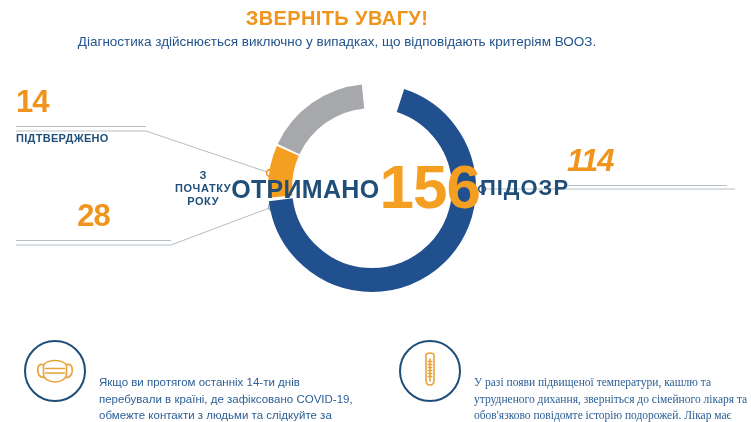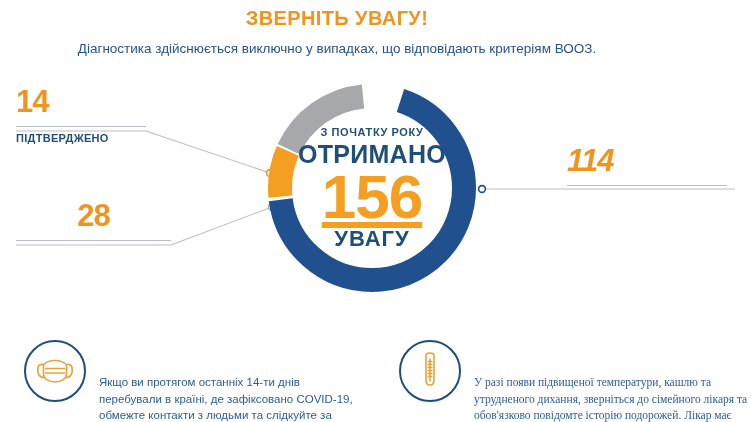--- a/index.html
+++ b/index.html
@@ -28,38 +28,38 @@
     font-size: 20px;
     font-weight: bold;
     color: #f0941e;
     letter-spacing: 0.4px;
     line-height: 24px;
   }
   .header-subtitle {
     font-size: 13.5px;
     color: #24548d;
     line-height: 22px;
-    margin-top: 8px;
+    margin-top: 1px;
   }
 
   
   .donut-wrap {
     position: absolute;
     left: 262px;
     top: 78px;
     width: 220px;
     height: 220px;
   }
   .donut-svg { display:block; }
   .donut-center {
     position: absolute;
     left: 0; top: 0;
     width: 220px; height: 220px;
     display: flex;
-    flex-direction: column;
+    flex-direction: row;
     align-items: center;
     justify-content: center;
     text-align: center;
     pointer-events: none;
   }
   .dc-kicker {
     font-size: 11px;
     font-weight: bold;
     color: #1f4e79;
     letter-spacing: 0.6px;
@@ -73,21 +73,20 @@
     line-height: 28px;
     margin-top: 1px;
   }
   .dc-number {
     font-size: 62px;
     font-weight: bold;
     color: #f59f22;
     line-height: 62px;
     letter-spacing: -1px;
     margin-top: -2px;
-    text-decoration: underline;
   }
   .dc-suspect {
     font-size: 22px;
     font-weight: bold;
     color: #1f4e79;
     letter-spacing: 1px;
     line-height: 24px;
     margin-top: -1px;
   }
 
@@ -181,21 +180,21 @@
 
       <circle cx="110" cy="110" r="92" fill="none" stroke="#F59F22" stroke-width="24" stroke-dasharray="47 531" stroke-dashoffset="-424"></circle>
 
       <circle cx="110" cy="110" r="92" fill="none" stroke="#A6A8AB" stroke-width="24" stroke-dasharray="95 483" stroke-dashoffset="-473"></circle>
     </g>
   </svg>
   <div class="donut-center">
     <div class="dc-kicker">З ПОЧАТКУ РОКУ</div>
     <div class="dc-received">ОТРИМАНО</div>
     <div class="dc-number">156</div>
-    <div class="dc-suspect">УВАГУ</div>
+    <div class="dc-suspect">ПІДОЗР</div>
   </div>
 </div>
 
 <div class="stat stat-confirmed">
   <div class="stat-number">14</div>
   <div class="stat-rule"></div>
   <div class="stat-label">ПІДТВЕРДЖЕНО</div>
 </div>
 
 <div class="stat stat-investig">

